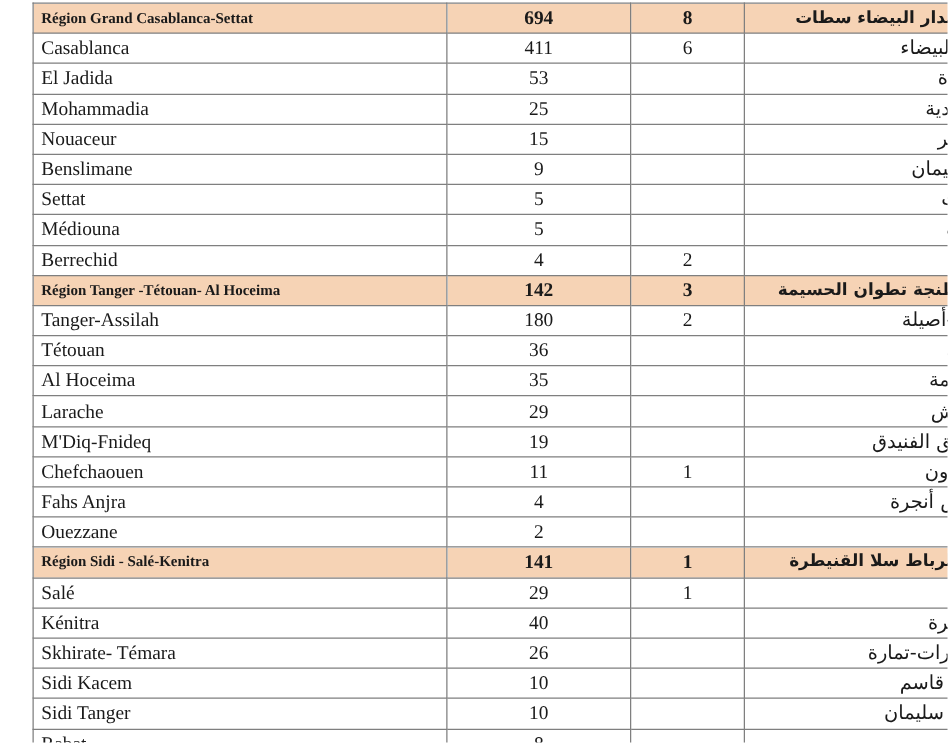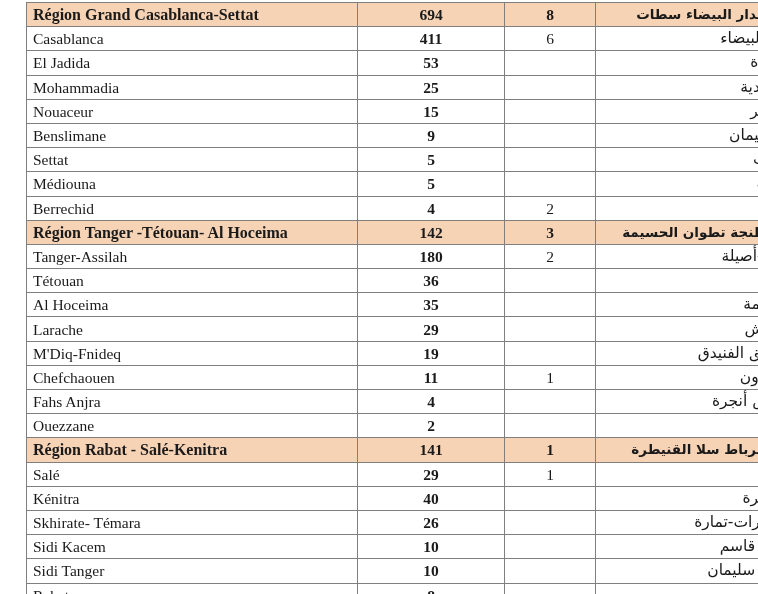--- a/index.html
+++ b/index.html
@@ -34,25 +34,25 @@
     vertical-align: middle;
     background: #ffffff;
     white-space: nowrap;
     overflow: hidden;
   }
   tr.region-row td {
     background: #f6d3b5;
     font-weight: bold;
   }
   .col-name  { width: 318px; text-align: left; }
-  .col-cases { width: 134px; text-align: center; font-weight: bold; }
+  .col-cases { width: 134px; text-align: center; }
   .col-deaths{ width: 78px;  text-align: center; }
   .col-ar    { width: 196px; text-align: right; direction: rtl; font-family: "DejaVu Sans", sans-serif; font-size: 13.5px; }
   tr.region-row .col-ar { font-size: 13.5px; font-weight: bold; }
-  tr.region-row .col-name { font-size: 16px; }
+  tr.region-row .col-name { font-size: 12px; }
 </style>
 </head>
 <body>
 
 <div class="sheet">
   <table class="data-table">
     <tbody>
         <tr class="region-row">
           <td class="col-name">Région Grand Casablanca-Settat</td>
           <td class="col-cases">694</td>
@@ -155,21 +155,21 @@
           <td class="col-deaths"></td>
           <td class="col-ar">الفحص أنجرة</td>
         </tr>
         <tr class="city-row">
           <td class="col-name">Ouezzane</td>
           <td class="col-cases">2</td>
           <td class="col-deaths"></td>
           <td class="col-ar">وزان</td>
         </tr>
         <tr class="region-row">
-          <td class="col-name">Région Rabat - Salé-Kenitra</td>
+          <td class="col-name">Région Sidi - Salé-Kenitra</td>
           <td class="col-cases">141</td>
           <td class="col-deaths">1</td>
           <td class="col-ar">جهة الرباط سلا القنيطرة</td>
         </tr>
         <tr class="city-row">
           <td class="col-name">Salé</td>
           <td class="col-cases">29</td>
           <td class="col-deaths">1</td>
           <td class="col-ar">سلا</td>
         </tr>

